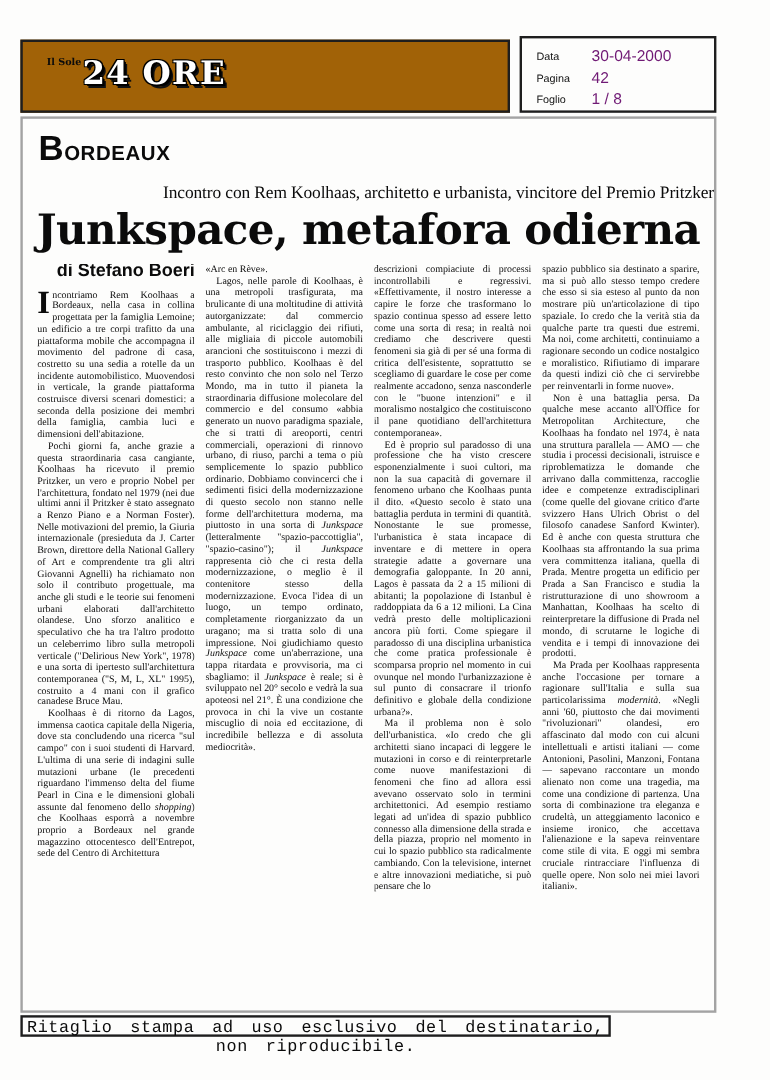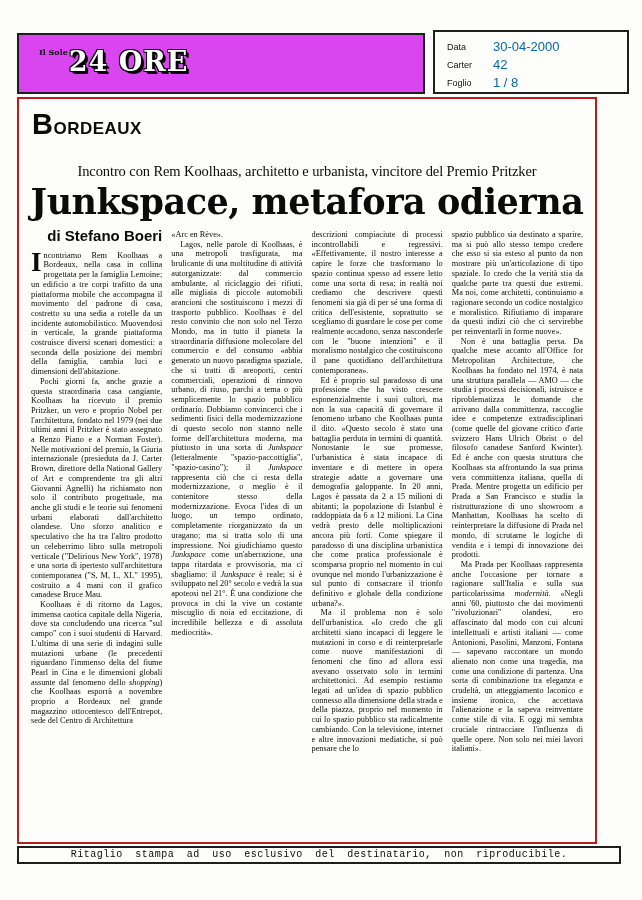--- a/index.html
+++ b/index.html
@@ -1,81 +1,81 @@
 <!DOCTYPE html>
 <html><head>
 <meta charset="utf-8">
 <style>
   * { margin:0; padding:0; box-sizing:border-box; }
   html,body { width:642px; height:900px; background:#fdfdfc; }
   body { position:relative; font-family:"Liberation Serif", serif; color:#0b0b0b; }
 
   
   .masthead { position:absolute; left:17px; top:33px; width:408px; height:61px;
-              border:2px solid #1e1e1e; background:#d946ef; }
+              border:2px solid #1e1e1e; background:#a16207; }
   .logo { position:absolute; left:20px; top:11px; white-space:nowrap; }
   .logo-small { font-family:"DejaVu Serif", serif; font-weight:bold; font-size:8px;
                 vertical-align:16px; letter-spacing:0; margin-right:1px; }
   .logo-large { font-family:"DejaVu Serif", serif; font-weight:bold; font-size:27px;
                 letter-spacing:1px; color:#fff;
                 text-shadow:-1px -1px 0 #000, 1px -1px 0 #000, -1px 1px 0 #000,
                             1px 1px 0 #000, 2px 2px 0 #000, 3px 3px 0 #111; }
 
   
-  .infobox { position:absolute; left:433px; top:30px; width:196px; height:64px;
+  .infobox { position:absolute; left:433px; top:30px; width:164px; height:64px;
              border:2px solid #1e1e1e; padding:7px 0 0 12px; background:#fdfdfc; }
   .info-row { display:flex; margin-bottom:3px; }
   .info-label { width:46px; font-family:"Liberation Sans", sans-serif; font-size:9px;
                 padding-top:3px; color:#111; }
-  .info-value { font-family:"Liberation Sans", sans-serif; font-size:13px; color:#0369a1; }
+  .info-value { font-family:"Liberation Sans", sans-serif; font-size:13px; color:#701a75; }
 
   
   .article { position:absolute; left:17px; top:97px; width:580px; height:747px;
-             border:2px solid #b91c1c; overflow:hidden; background:#fdfdfc; }
+             border:2px solid #a3a3a3; overflow:hidden; background:#fdfdfc; }
   .section-head { margin:9px 0 0 13px; font-family:"Liberation Sans", sans-serif;
                   font-weight:bold; font-size:17px; letter-spacing:0.5px;
                   text-transform:uppercase; }
   .section-head::first-letter { font-size:29px; }
-  .subtitle { text-align:center; margin-top:22px; font-size:14.5px; letter-spacing:-0.1px; }
+  .subtitle { text-align:right; margin-top:12px; font-size:14.5px; letter-spacing:-0.1px; }
   .headline { text-align:center; margin-top:2px; font-family:"DejaVu Serif", serif;
               font-weight:bold; font-size:35px; line-height:40px; letter-spacing:-0.5px;
               white-space:nowrap; }
   .columns { display:flex; gap:9px; margin:8px 12px 0; height:636px; overflow:hidden; }
   .col { flex:1 1 0; min-width:0; text-align:justify; font-size:8.3px; line-height:9.7px;
          overflow:hidden; }
   .col p { margin:0; }
   .col p.indent { text-indent:9px; }
   .col p.dropcap::first-letter { float:left; font-size:27px; line-height:21px;
                                  font-weight:bold; padding:1px 2px 0 0; }
   .byline { font-family:"Liberation Sans", sans-serif; font-weight:bold; font-size:15px;
             margin:1px 0 10px; text-align:right; }
 
   
-  .footer-strip { position:absolute; left:17px; top:846px; width:604px; height:18px;
+  .footer-strip { position:absolute; left:17px; top:846px; width:492px; height:18px;
                   border:2px solid #1e1e1e; text-align:center;
-                  font-family:"Liberation Mono", monospace; font-size:10px;
+                  font-family:"Liberation Mono", monospace; font-size:14px;
                   word-spacing:6px; letter-spacing:0.5px; padding-top:1px;
                   background:#fdfdfc; }
 </style>
 </head>
 <body>
 
 <div class="masthead">
   <div class="logo">
     <span class="logo-small">Il Sole</span><span class="logo-large">24 ORE</span>
   </div>
 </div>
 
 <div class="infobox">
   <div class="info-row">
     <span class="info-label">Data</span>
     <span class="info-value">30-04-2000</span>
   </div>
   <div class="info-row">
-    <span class="info-label">Carter</span>
+    <span class="info-label">Pagina</span>
     <span class="info-value">42</span>
   </div>
   <div class="info-row">
     <span class="info-label">Foglio</span>
     <span class="info-value">1 / 8</span>
   </div>
 </div>
 
 <div class="article">
   <div class="section-head">Bordeaux</div>

